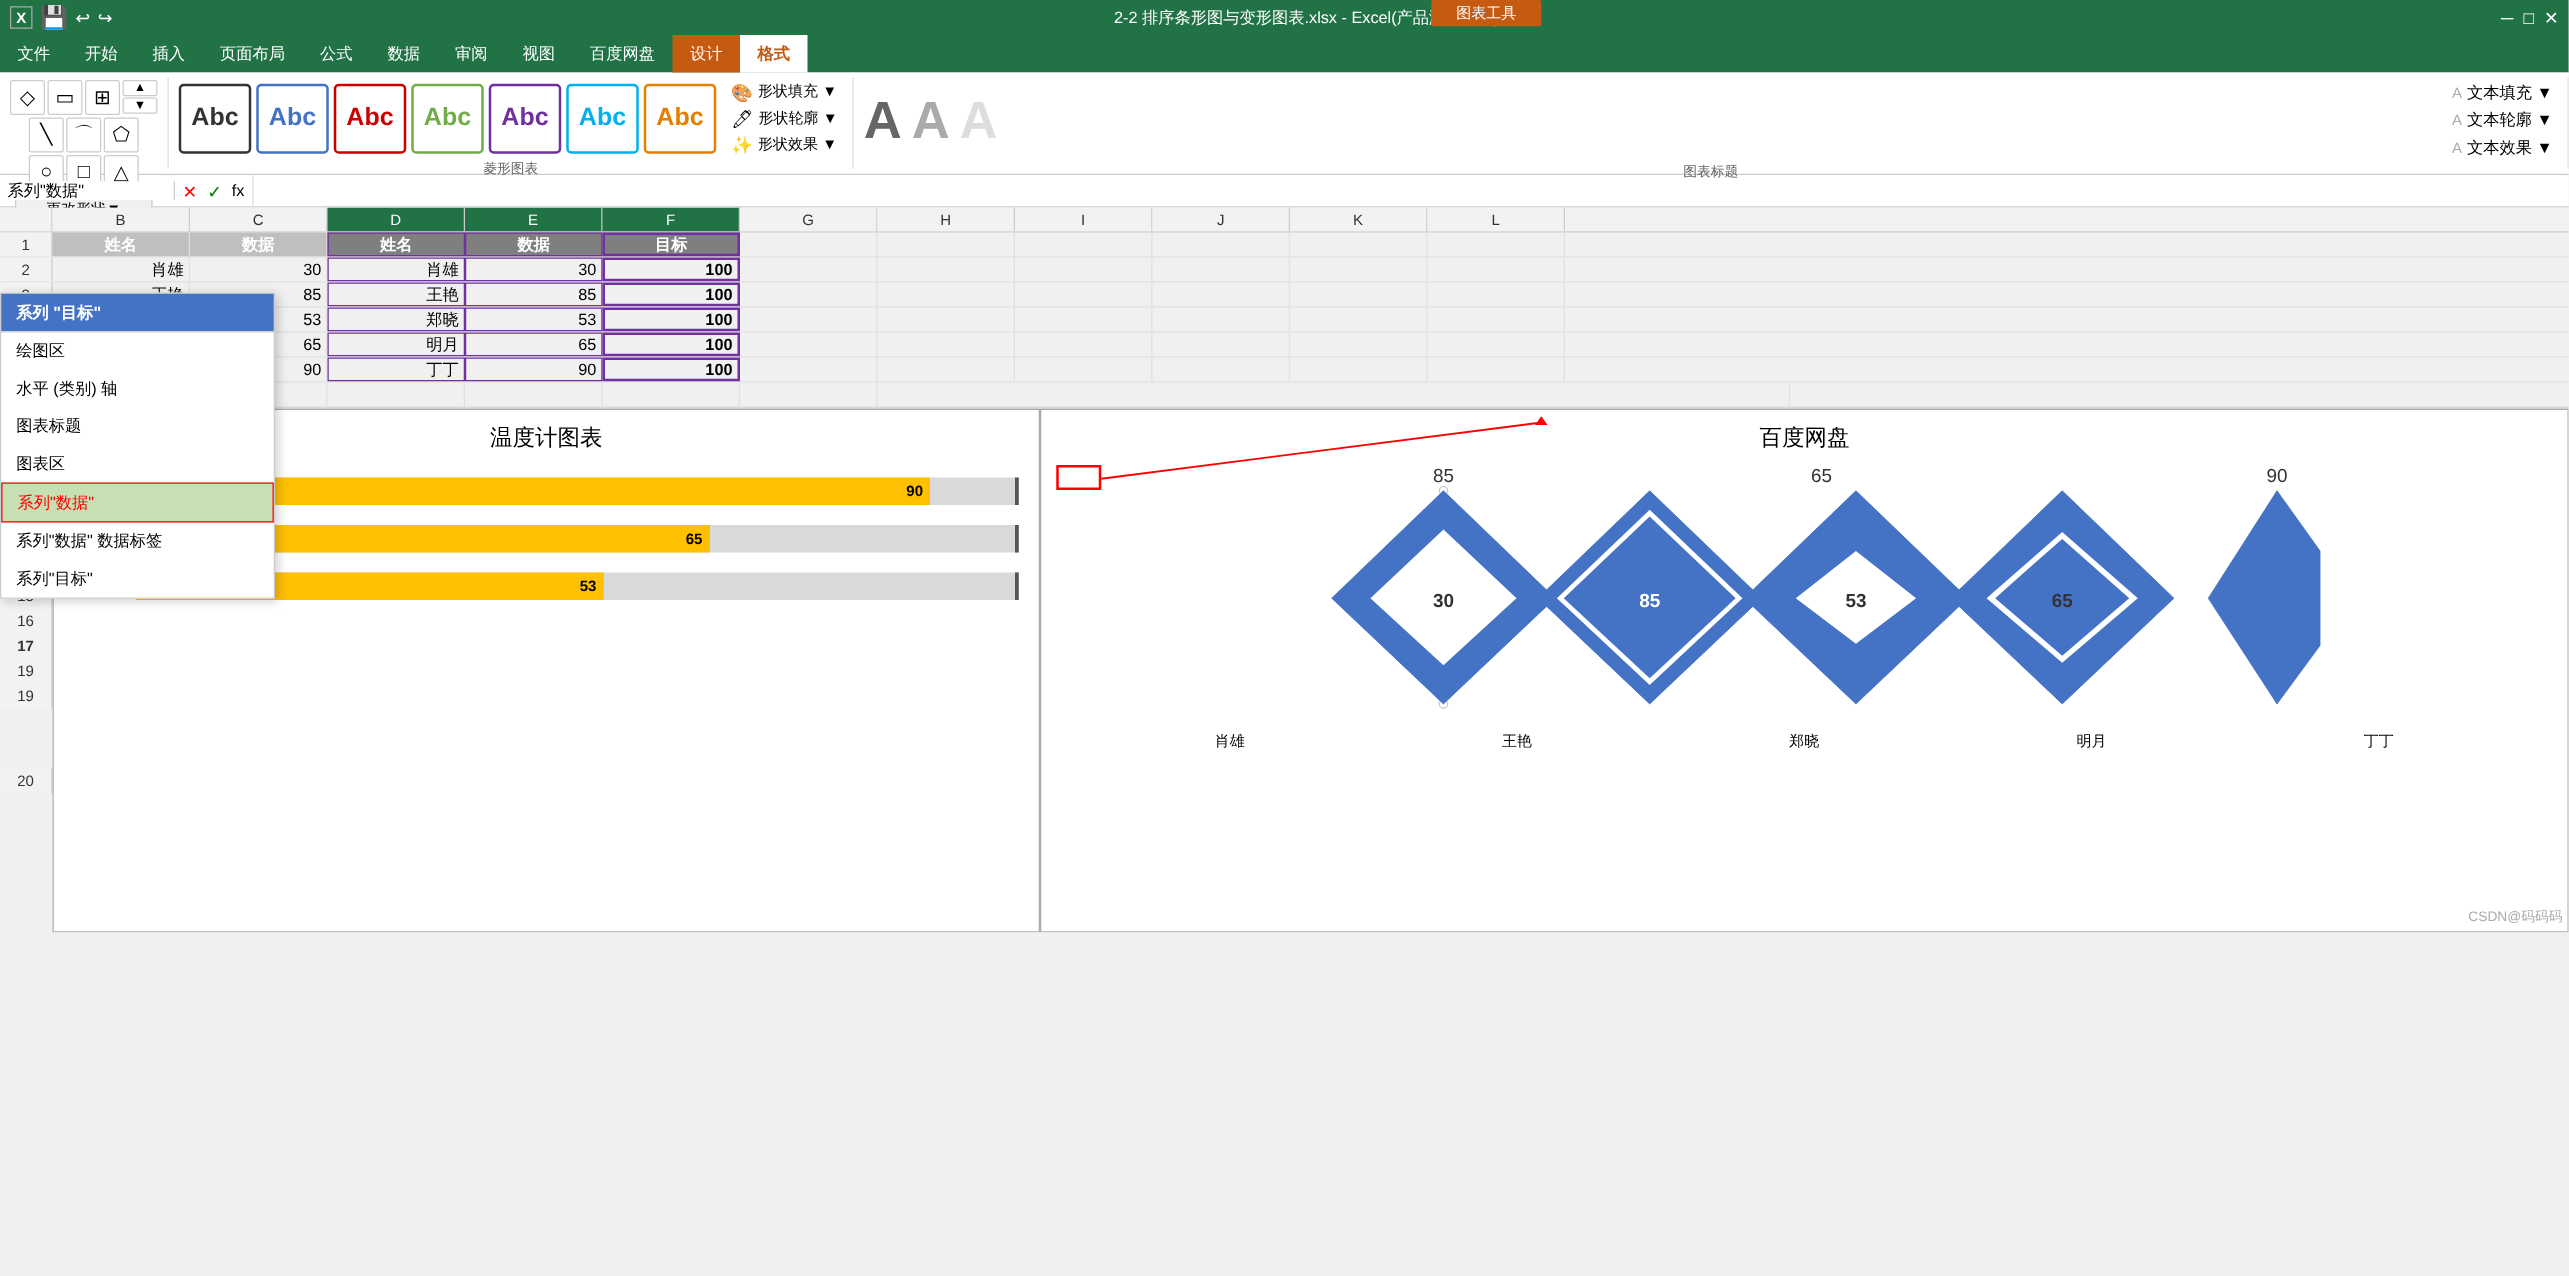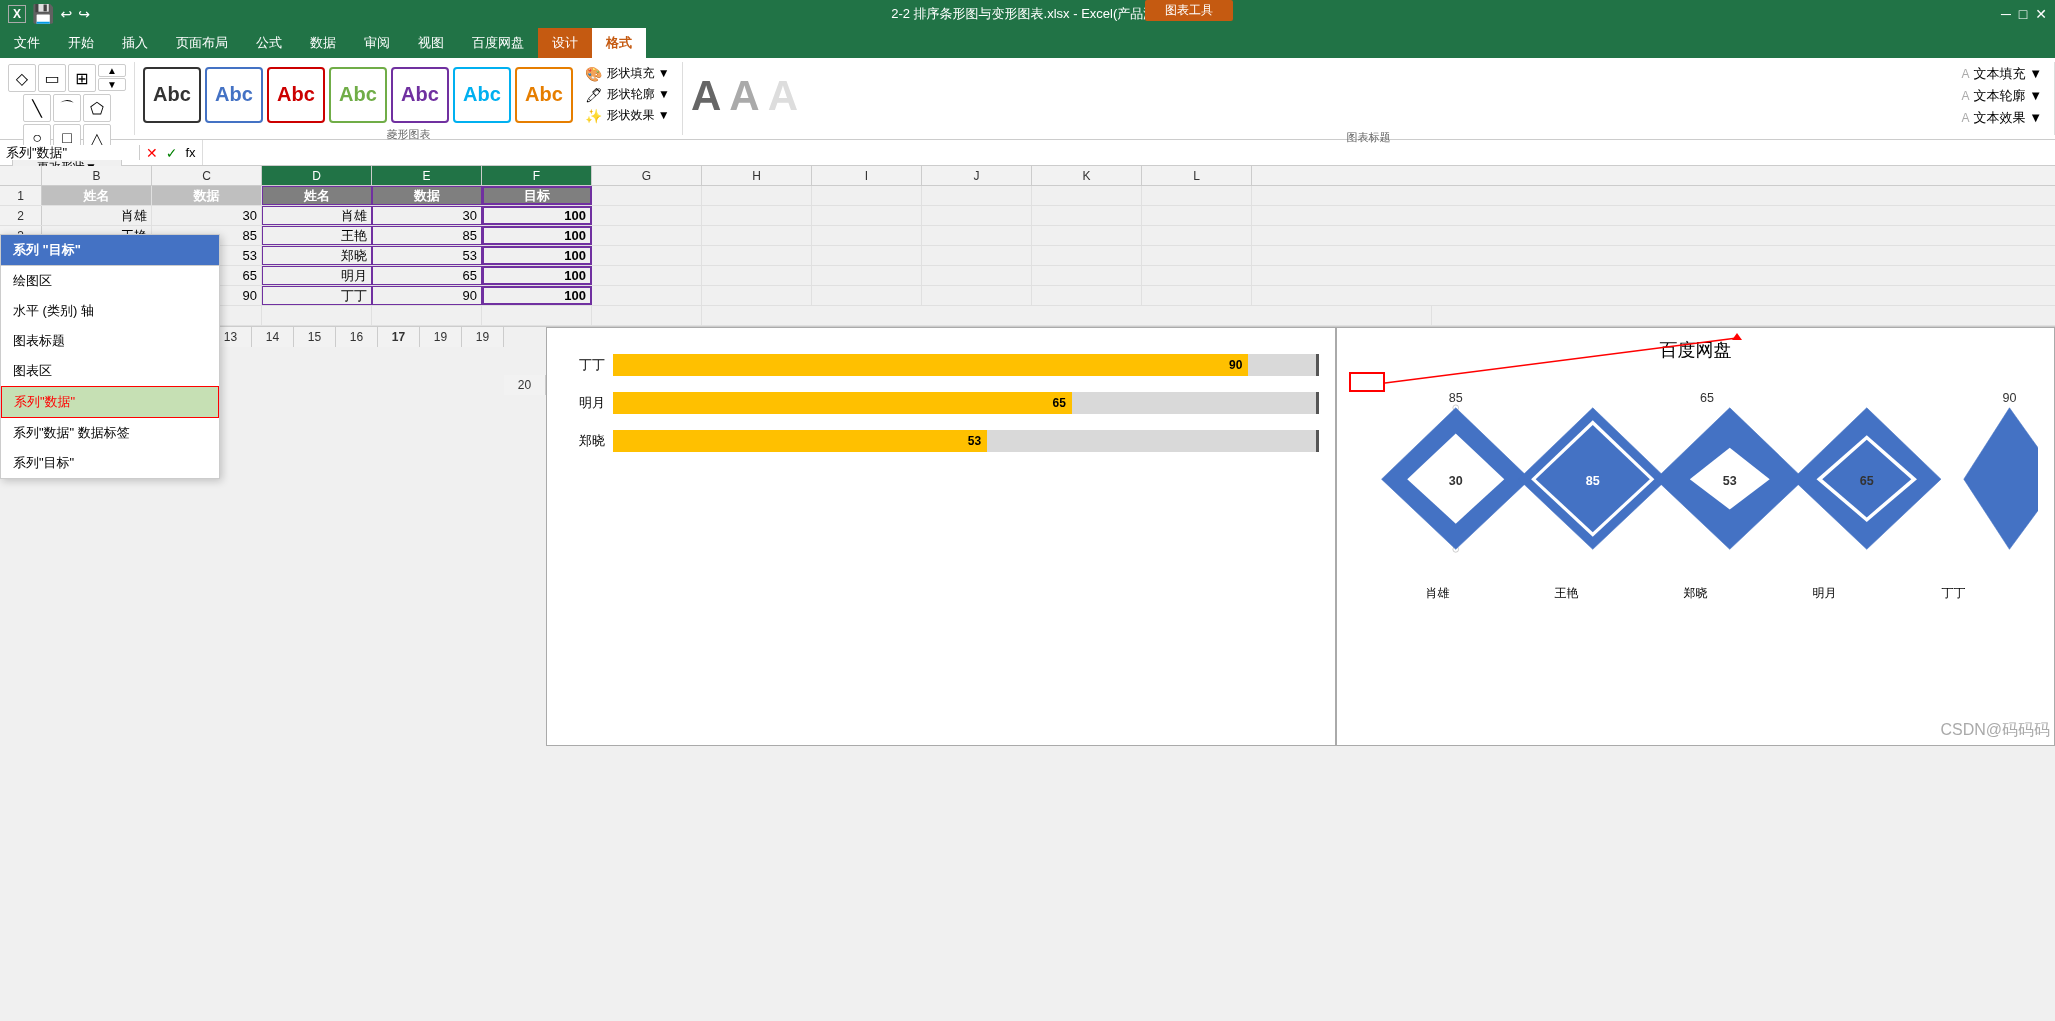--- a/index.html
+++ b/index.html
@@ -223,21 +223,21 @@
       font-size: 13px;
       cursor: pointer;
     }
     .dropdown-item.active { background: #c6e0b4; border: 1px solid red; color: red; }
 
     
     .watermark {
       position: absolute;
       bottom: 4px;
       right: 4px;
-      font-size: 16px;
+      font-size: 11px;
       color: #aaa;
     }
 
     #main-container {
       position: relative;
       overflow: hidden;
     }
 
     .name-box-input {
       width: 140px;
@@ -510,21 +510,21 @@
         <div class="cell" style="width:110px;"></div>
         <div class="cell" style="width:110px;"></div>
         <div class="cell" style="width:110px;"></div>
         <div class="cell" style="width:110px;"></div>
         <div class="cell" style="width:110px;"></div>
         <div class="cell" style="width:730px;"></div>
       </div>
 
       <div style="display:flex;height:420px;border-top:1px solid #ccc;">
 
-        <div style="display:flex;">
+        <div style="display:flex;flex-direction:column;">
           <div style="display:flex;">
             <div class="row-num" style="height:20px;">8</div>
           </div>
           <div style="display:flex;">
             <div class="row-num" style="height:20px;">9</div>
           </div>
           <div style="display:flex;">
             <div class="row-num" style="height:20px;">10</div>
           </div>
           <div style="display:flex;">
@@ -553,20 +553,21 @@
           </div>
           <div style="display:flex;">
             <div class="row-num" style="height:20px;">19</div>
           </div>
           <div style="display:flex;margin-top:48px;">
             <div class="row-num" style="height:20px;">20</div>
           </div>
         </div>
 
         <div style="width:790px;border:1px solid #aaa;background:white;position:relative;padding:10px 16px;">
+          <div style="text-align:center;font-size:18px;margin-bottom:20px;">温度计图表</div>
 
           <div style="display:flex;align-items:center;margin:16px 0;">
             <div style="width:50px;text-align:right;padding-right:8px;font-size:13px;">丁丁</div>
             <div style="flex:1;position:relative;height:22px;background:#d9d9d9;">
               <div style="width:90%;height:100%;background:#ffc000;display:flex;align-items:center;justify-content:flex-end;padding-right:6px;font-size:12px;font-weight:bold;">90</div>
               <div style="position:absolute;right:0;top:0;height:100%;width:3px;background:#555;"></div>
             </div>
           </div>
 
           <div style="display:flex;align-items:center;margin:16px 0;">

